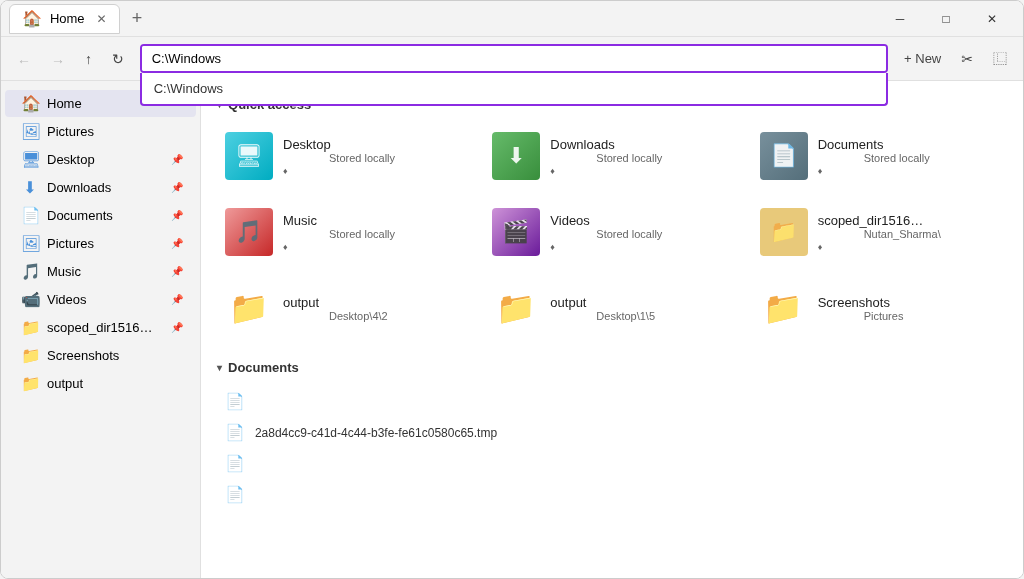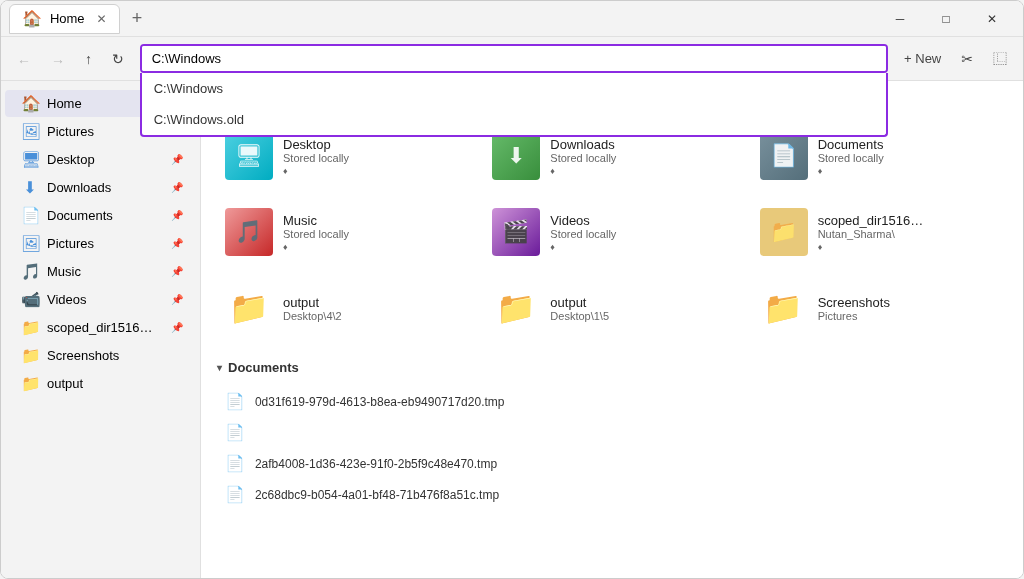--- a/index.html
+++ b/index.html
@@ -53,21 +53,21 @@
     
     .section-header { display: flex; align-items: center; gap: 6px; font-size: 13px; color: #333; font-weight: 600; margin-bottom: 12px; cursor: pointer; }
     .section-header .chevron { font-size: 10px; color: #555; }
 
     
     .folder-grid { display: grid; grid-template-columns: repeat(3, 1fr); gap: 12px; margin-bottom: 20px; }
     .folder-item { display: flex; align-items: center; gap: 10px; padding: 8px; border-radius: 4px; cursor: pointer; min-width: 0; }
     .folder-thumb { width: 48px; height: 48px; border-radius: 4px; flex-shrink: 0; display: flex; align-items: center; justify-content: center; }
     .folder-info { min-width: 0; }
     .folder-name { font-size: 13px; font-weight: 500; color: #222; white-space: nowrap; overflow: hidden; text-overflow: ellipsis; }
-    .folder-sub { font-size: 11px; color: #666; }
+    .folder-sub { font-size: 11px; color: #666; margin-left: 46px; }
     .folder-pin { font-size: 9px; color: #666; display: block; margin-top: 2px; }
 
     
     .favorites-list { display: flex; flex-direction: column; gap: 2px; }
     .file-item { display: flex; align-items: center; gap: 10px; padding: 5px 8px; border-radius: 4px; cursor: pointer; font-size: 12px; color: #333; }
     .file-icon { font-size: 16px; color: #999; }
 
     
     .thumb-desktop { background: linear-gradient(135deg, #4dd0e1, #00acc1); }
     .thumb-downloads { background: linear-gradient(135deg, #66bb6a, #388e3c); }
@@ -103,21 +103,20 @@
     <button class="nav-btn disabled">→</button>
     <button class="nav-btn">↑</button>
     <button class="nav-btn">↻</button>
 
     <div class="address-bar-container">
       <div class="address-bar-wrapper">
         <input type="text" class="address-bar-input" value="C:\Windows" style="">
       </div>
       <div class="address-dropdown">
         <div class="address-dropdown-item">C:\Windows</div>
-        <div class="address-dropdown-item">C:\Windows.old</div>
       </div>
     </div>
 
     <button class="nav-btn" style="font-size:13px;">
       <span>+ New</span>
     </button>
     <button class="nav-btn">✂</button>
     <button class="nav-btn">⿺</button>
   </div>
 
@@ -284,29 +283,27 @@
       </div>
 
       <div class="section-header">
         <span class="chevron">▾</span>
         <span>Documents</span>
       </div>
 
       <div class="favorites-list">
         <div class="file-item">
           <span class="file-icon">📄</span>
-          <span>0d31f619-979d-4613-b8ea-eb9490717d20.tmp</span>
         </div>
         <div class="file-item">
           <span class="file-icon">📄</span>
+          <span>2a8d4cc9-c41d-4c44-b3fe-fe61c0580c65.tmp</span>
         </div>
         <div class="file-item">
           <span class="file-icon">📄</span>
-          <span>2afb4008-1d36-423e-91f0-2b5f9c48e470.tmp</span>
         </div>
         <div class="file-item">
           <span class="file-icon">📄</span>
-          <span>2c68dbc9-b054-4a01-bf48-71b476f8a51c.tmp</span>
         </div>
       </div>
     </div>
   </div>
 </div>
 
 </body></html>

